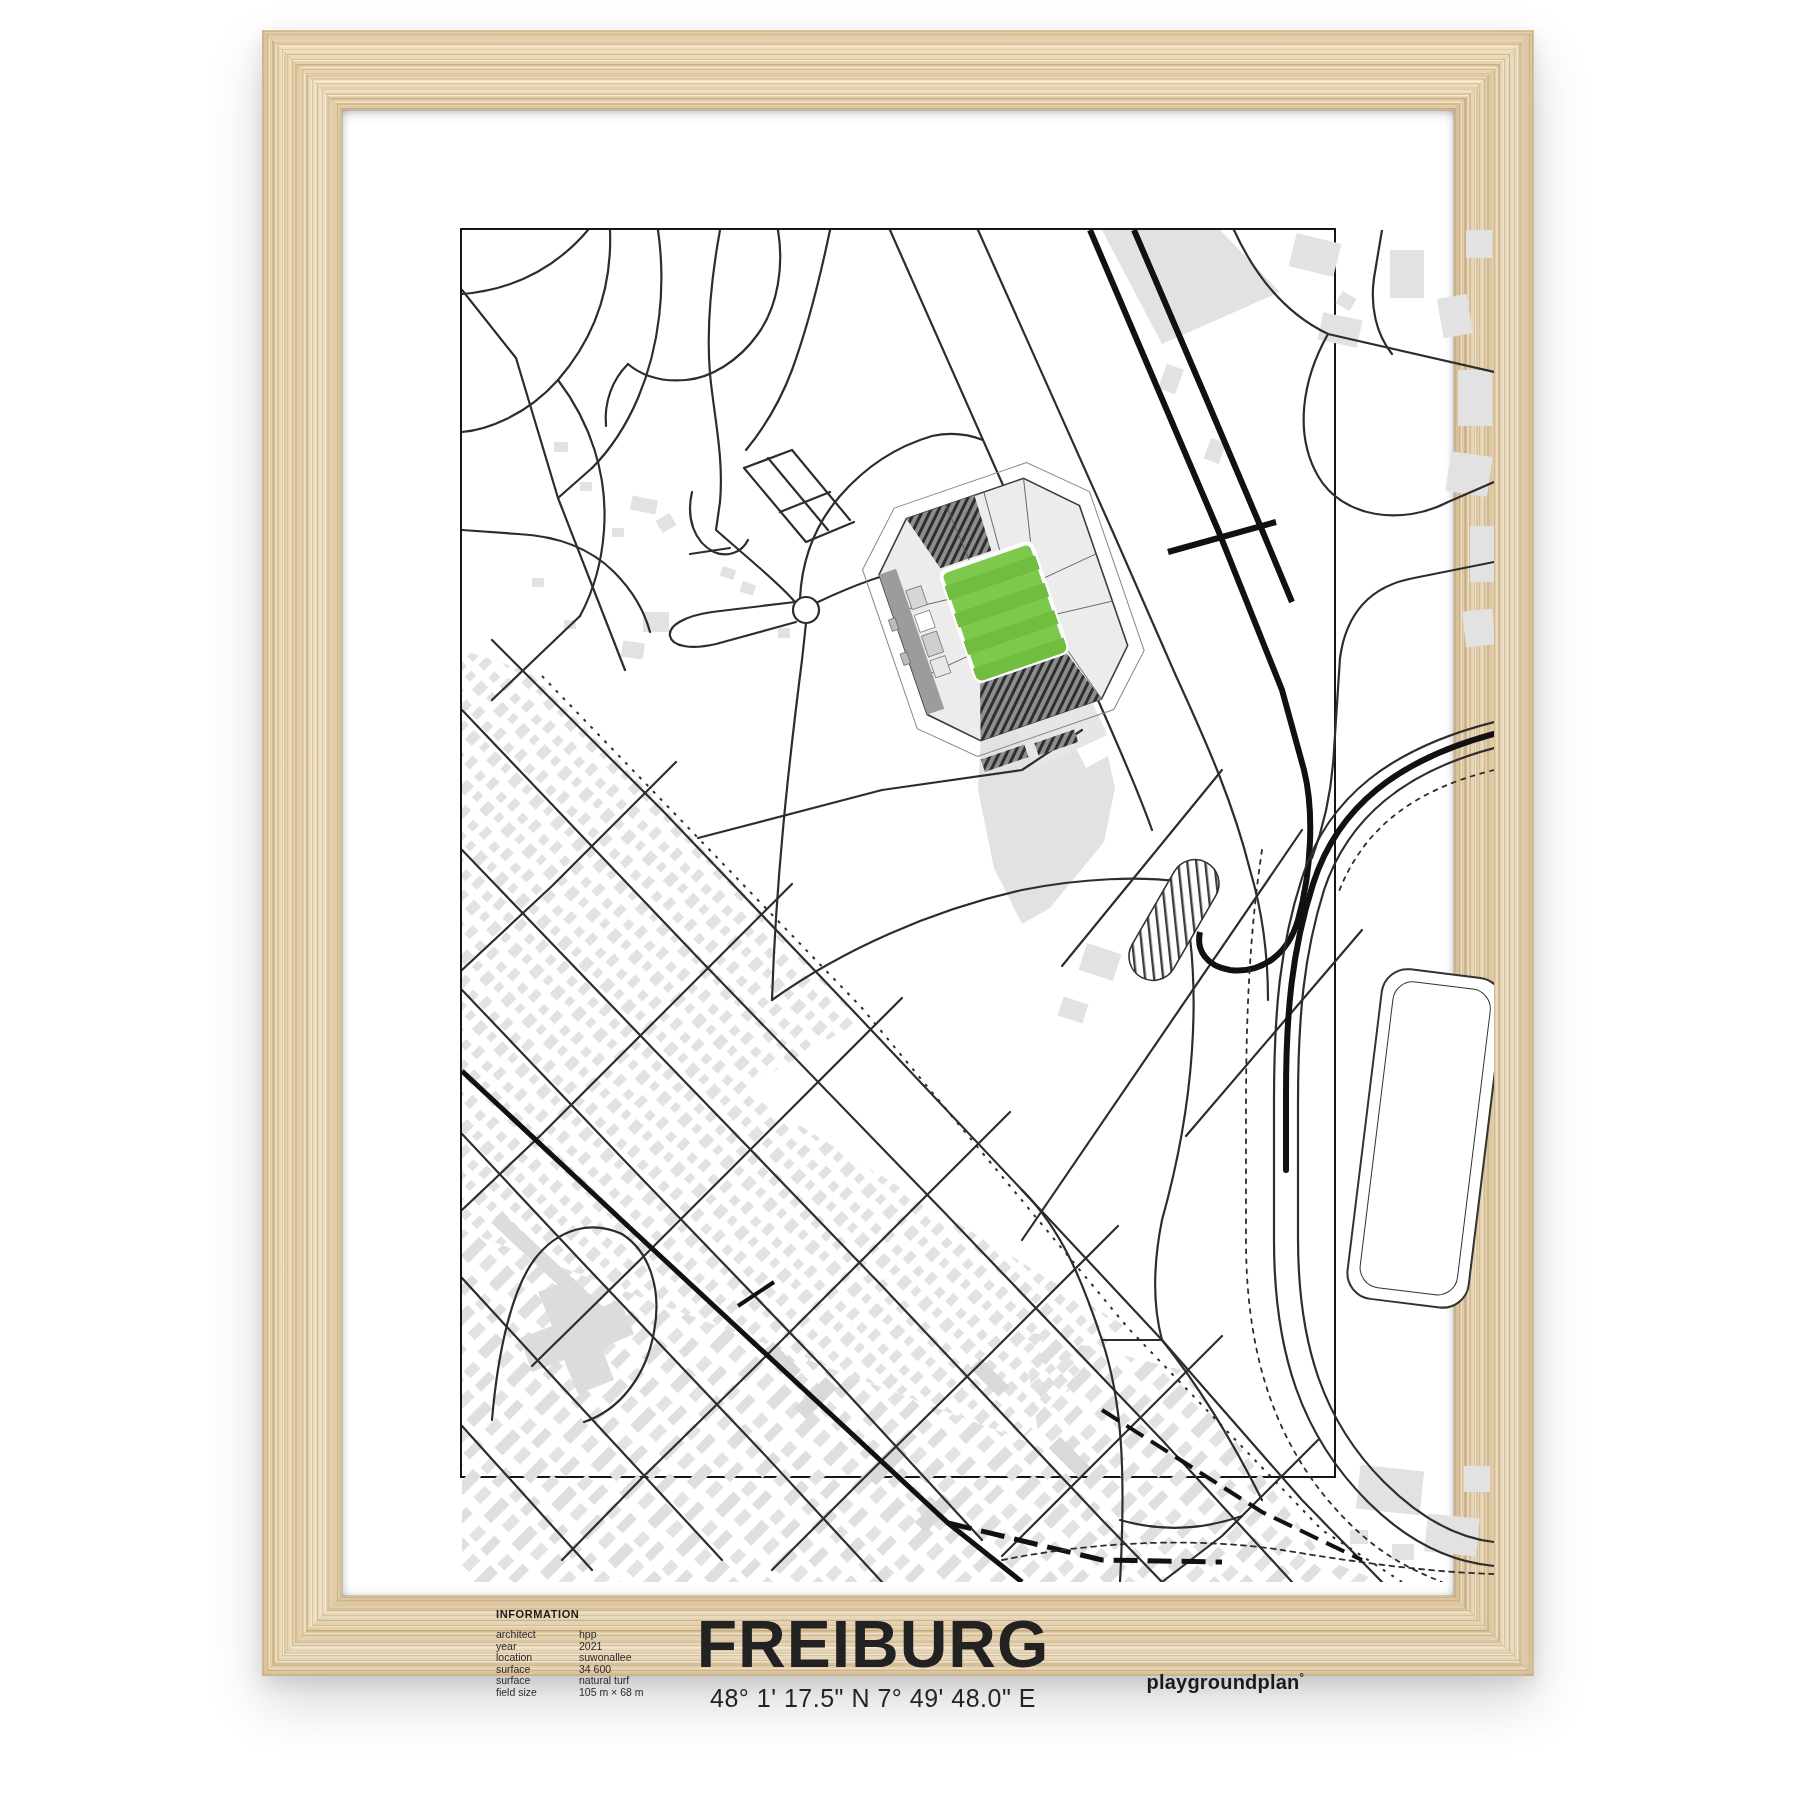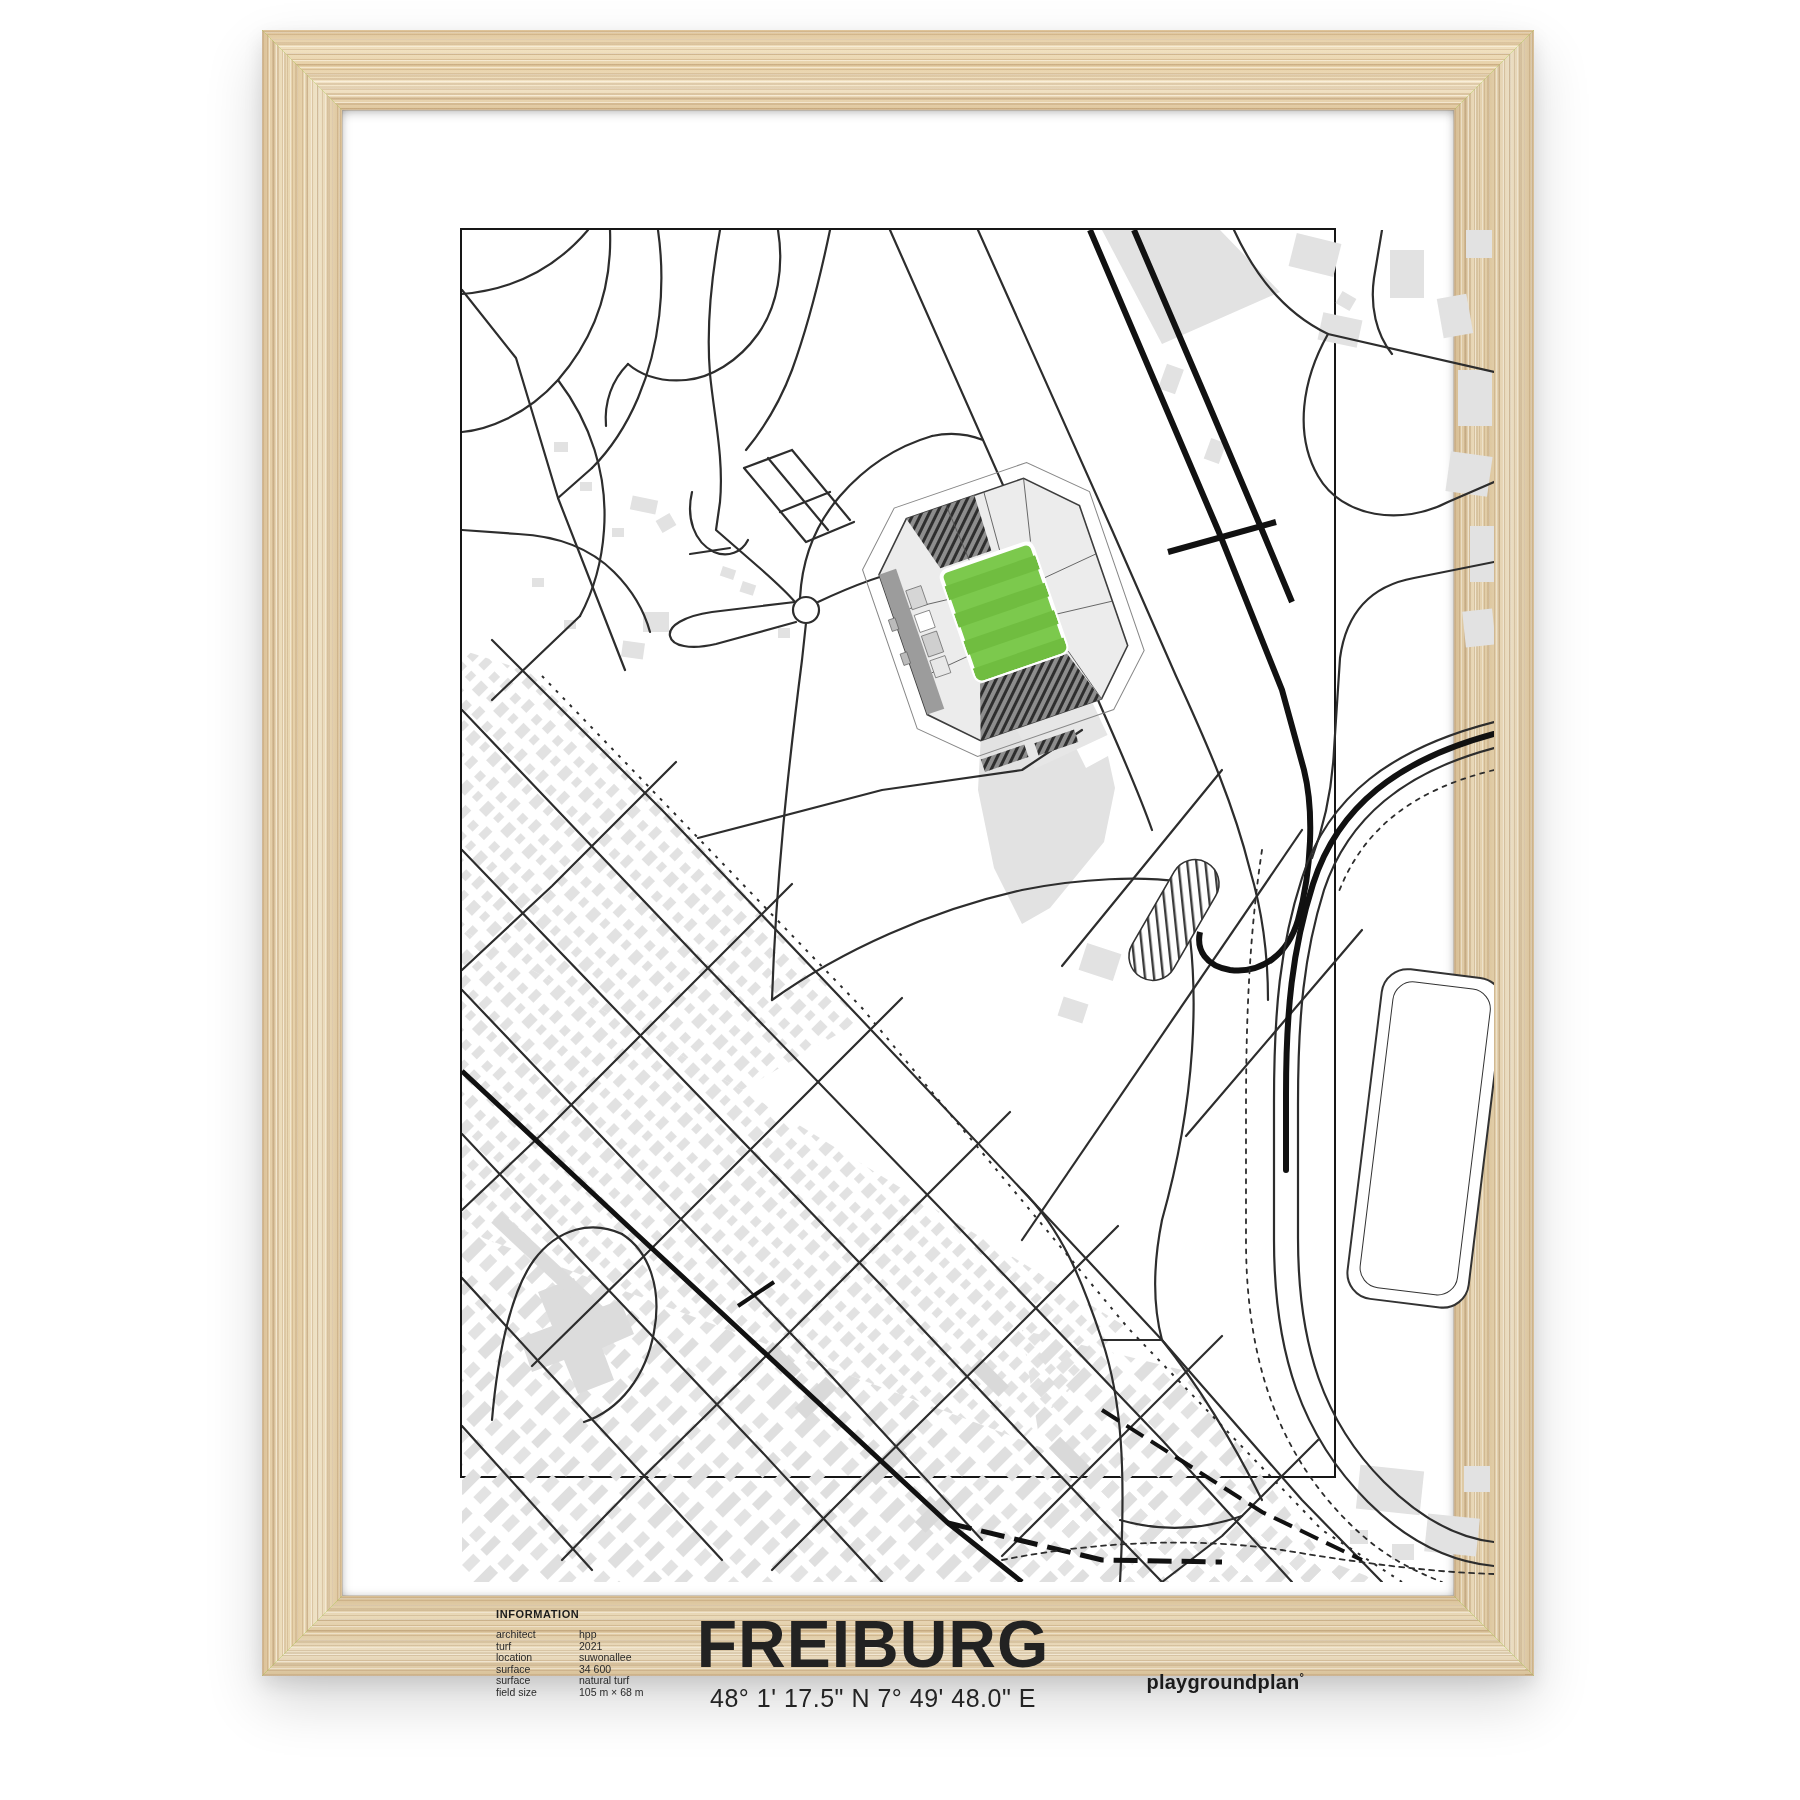--- a/index.html
+++ b/index.html
@@ -282,21 +282,21 @@
               <rect x="-48" y="43.5" width="96" height="14.5" fill="#70bd40"></rect>
             </g>
           </g>
         </g>
       </svg>
 
       <div class="info">
         <div class="info-heading">INFORMATION</div>
         <div class="info-rows">
           <div class="info-row"><span class="info-label">architect</span><span class="info-value">hpp</span></div>
-          <div class="info-row"><span class="info-label">turf</span><span class="info-value">2021</span></div>
+          <div class="info-row"><span class="info-label">year</span><span class="info-value">2021</span></div>
           <div class="info-row"><span class="info-label">location</span><span class="info-value">suwonallee</span></div>
           <div class="info-row"><span class="info-label">surface</span><span class="info-value">34 600</span></div>
           <div class="info-row"><span class="info-label">surface</span><span class="info-value">natural turf</span></div>
           <div class="info-row"><span class="info-label">field size</span><span class="info-value">105 m × 68 m</span></div>
         </div>
       </div>
 
       <div class="title-block">
         <h1 class="poster-title">FREIBURG</h1>
         <div class="poster-coords">48° 1' 17.5" N  7° 49' 48.0" E</div>

